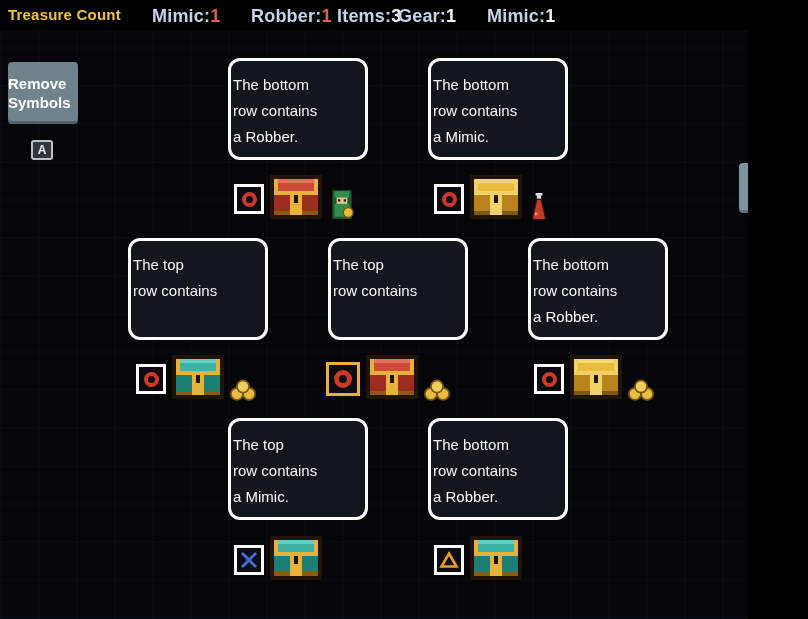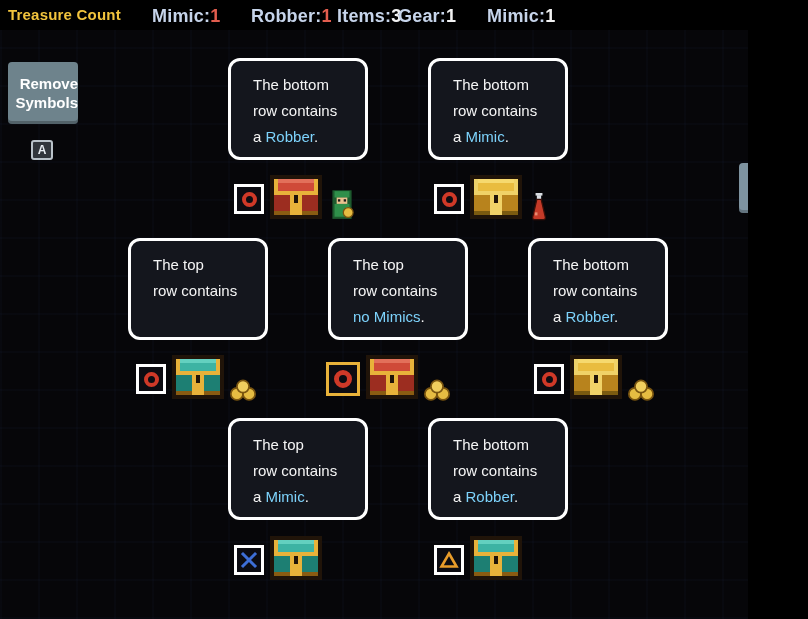--- a/index.html
+++ b/index.html
@@ -18,40 +18,40 @@
   .title { left:8px; color:#f2c43d; }
   .counter { color:#c6d4ea; }
   .counter .lbl, .counter .val { position:static; font-size:18px; font-weight:700; }
   .counter .val { color:#f2f2f2; }
   .counter .val.red { color:#e25d4e; }
   .c-mimic{left:152px} .c-robber{left:251px} .c-gold{left:337px} .c-gear{left:398px} .c-items{left:487px}
   
   .remove-btn {
     position:absolute; left:8px; top:62px; width:70px; height:62px;
     background:#6e838c; border:none; border-radius:4px; box-shadow:inset 0 -3px 0 rgba(0,0,0,.25);
-    color:#fff; font-family:"Liberation Sans",sans-serif; font-size:15px; font-weight:700; line-height:19px; text-align:right; cursor:pointer;
+    color:#fff; font-family:"Liberation Sans",sans-serif; font-size:15px; font-weight:700; line-height:19px; text-align:left; cursor:pointer;
   }
   .keycap {
     position:absolute; width:22px; height:20px; background:#31363c; border:2px solid #b9c2c9; border-radius:3px;
     color:#e8edf2; font-size:12px; font-weight:700; display:flex; align-items:center; justify-content:center;
   }
   .key-a { left:31px; top:140px; }
   .key-c { left:751px; top:226px; }
   .x-stamp {
     position:absolute; left:739px; top:163px; width:48px; height:50px;
     background:#7e93a0; border:none; border-radius:4px; box-shadow:inset 0 -3px 0 rgba(0,0,0,.2); cursor:pointer;
     display:flex; align-items:center; justify-content:center;
   }
   
   .bubble {
     position:absolute; width:140px; height:102px;
     background:#14161d; border:3px solid #fff; border-radius:12px;
-    padding:11px 22px; color:#f5f5f5; font-size:15px; line-height:26px;
-  }
-  .bubble .hl { color:#7dd3fc; }
+    padding:11px 2px; color:#f5f5f5; font-size:15px; line-height:26px;
+  }
+  .bubble .hl { color:#ffffff; }
   .b1{left:228px;top:58px} .b2{left:428px;top:58px}
   .b3{left:128px;top:238px} .b4{left:328px;top:238px} .b5{left:528px;top:238px}
   .b6{left:228px;top:418px} .b7{left:428px;top:418px}
   
   .chest-group { position:absolute; display:flex; align-items:center; gap:6px; height:48px; }
   .g1{left:234px;top:175px} .g2{left:434px;top:175px}
   .g3{left:136px;top:355px} .g4{left:326px;top:355px} .g5{left:534px;top:355px}
   .g6{left:234px;top:536px} .g7{left:434px;top:536px}
   .symbol {
     width:30px; height:30px; background:#0c0c12; border:3px solid #fff;
@@ -146,21 +146,20 @@
     <div>row contains</div>
     <div><span>a </span><span class="hl">Mimic</span><span>.</span></div>
   </div>
   <div class="bubble b3">
     <div>The top</div>
     <div>row contains</div>
   </div>
   <div class="bubble b4">
     <div>The top</div>
     <div>row contains</div>
-    <div><span></span><span class="hl">no Mimics</span><span>.</span></div>
   </div>
   <div class="bubble b5">
     <div>The bottom</div>
     <div>row contains</div>
     <div><span>a </span><span class="hl">Robber</span><span>.</span></div>
   </div>
   <div class="bubble b6">
     <div>The top</div>
     <div>row contains</div>
     <div><span>a </span><span class="hl">Mimic</span><span>.</span></div>

